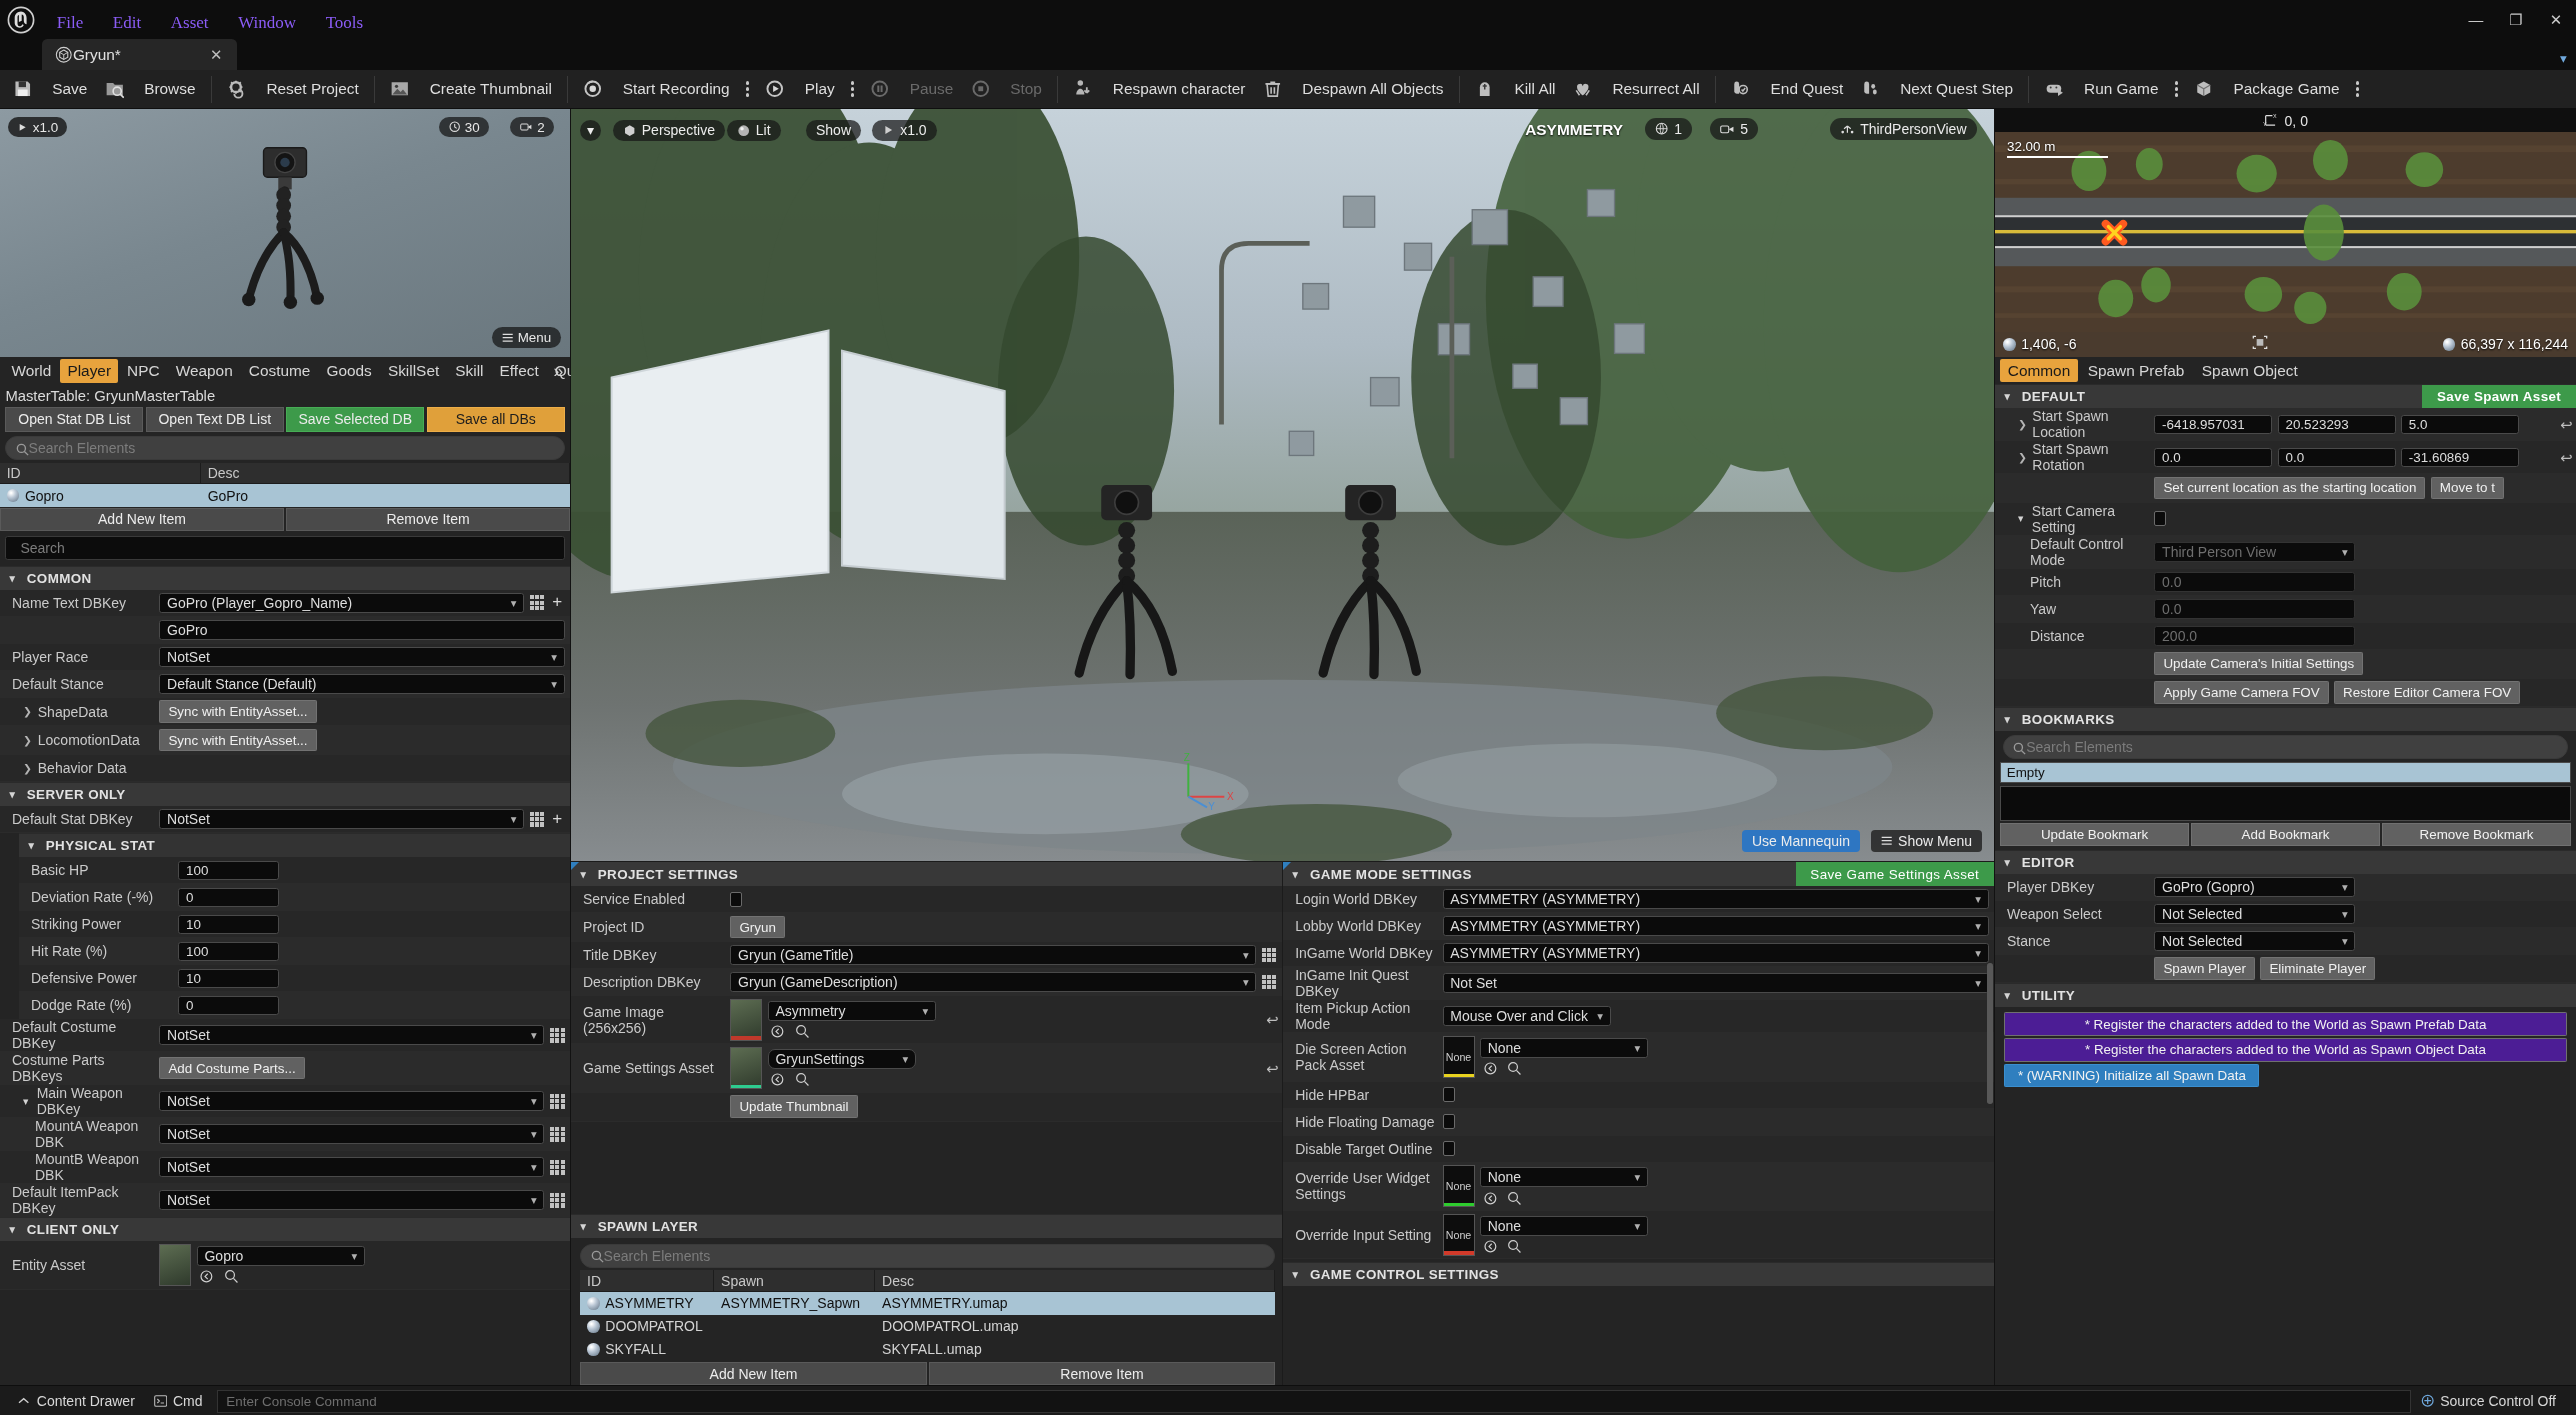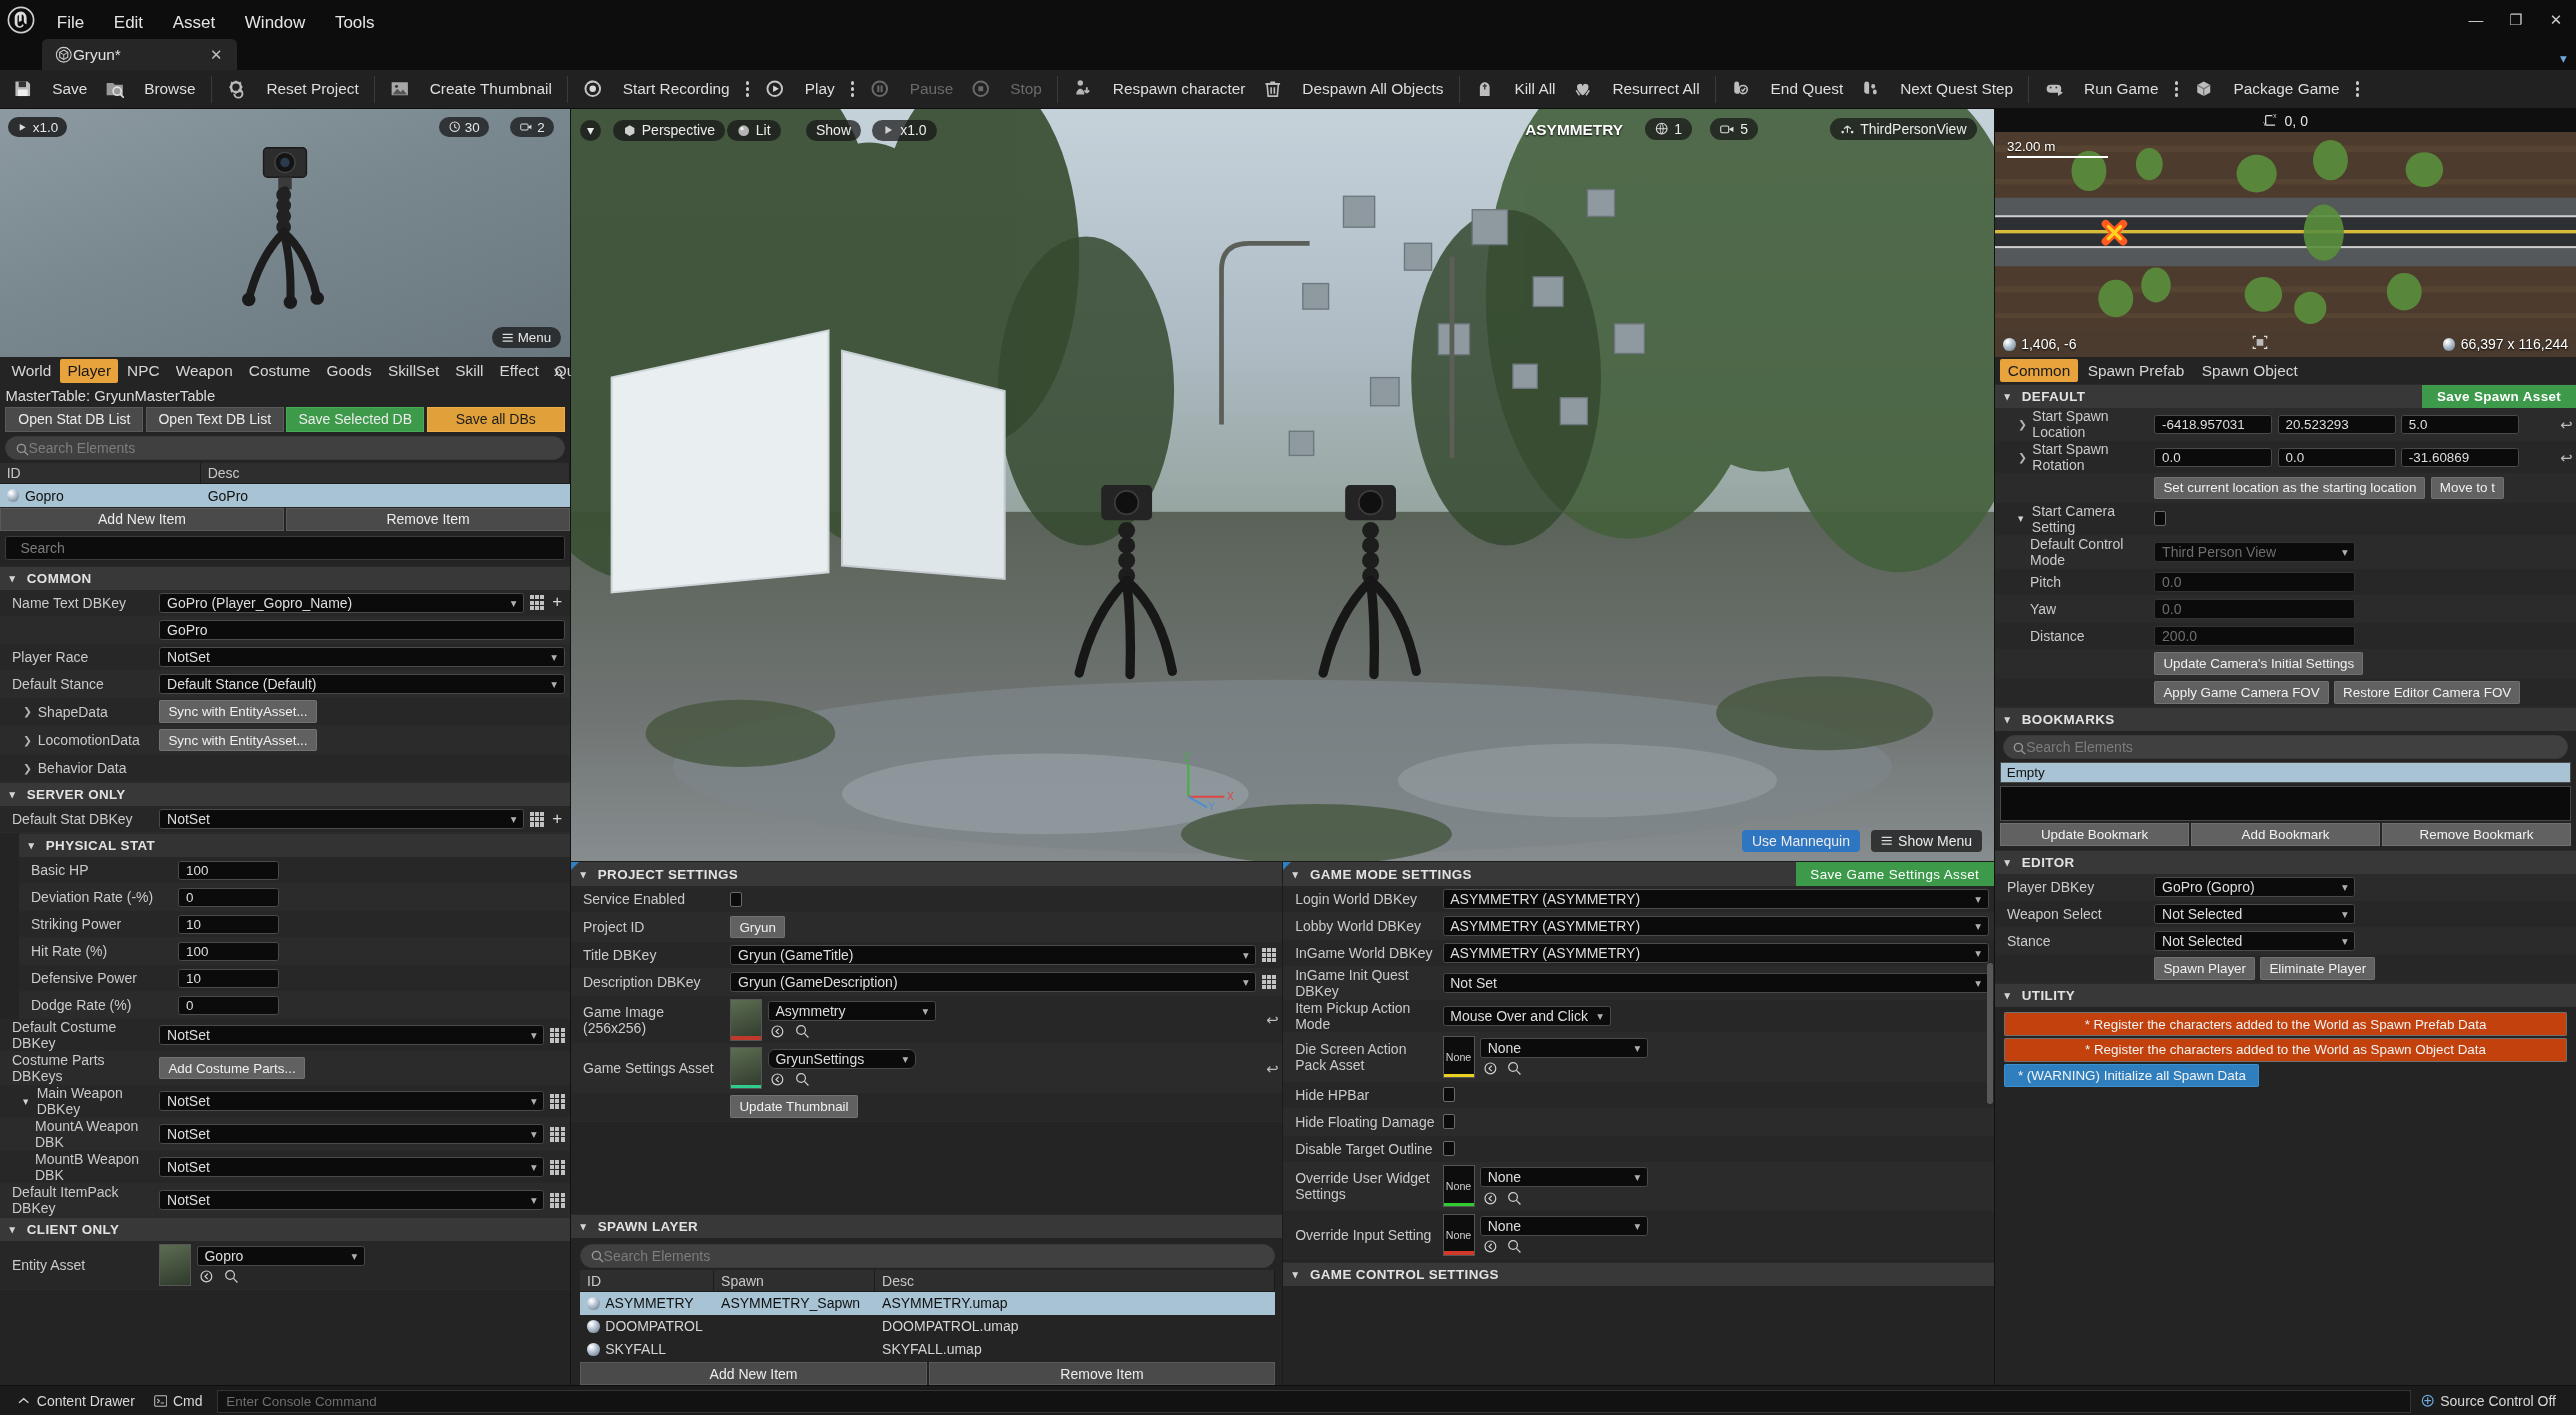--- a/index.html
+++ b/index.html
@@ -11,21 +11,21 @@
     overflow: hidden;
     font-size: 15.4px;
   }
   .app { width: 2576px; height: 1416px; display: flex; flex-direction: column; background:#1b1b1b;}
 
   
   .titlebar { height: 39px; background:#0d0d0d; display:flex; align-items:flex-start; position:relative; flex:none;}
   .ue-logo { width:42px; height:39px; display:flex; align-items:center; justify-content:center;}
   .ue-logo svg { width:28px; height:28px; }
   .menubar { display:flex; align-items:center; height:39px; gap:0px; }
-  .menubar .mi { padding:0 14.8px; height:34px; line-height:39px; font-size:17px; color:#e5e5e5; cursor:default;}
+  .menubar .mi { padding:0 14.8px; height:34px; line-height:39px; font-size:17px; color:#8b5cf6; cursor:default;font-family:Liberation Serif, serif;}
   .wincontrols { position:absolute; right:0; top:0; height:39px; display:flex; align-items:center; }
   .wincontrols div { width:40px; height:39px; display:flex; align-items:center; justify-content:center; color:#c8c8c8; font-size:14.8px;}
 
   
   .tabstrip { height:31px; background:#0d0d0d; display:flex; align-items:flex-end; padding-left:42px; flex:none; position:relative;}
   .tab { height:31px; background:#262626; border-radius:5.4px 5.4px 0 0; display:flex; align-items:center; gap:0;
          padding:0 10.7px 0 13.4px; min-width:195px; }
   .tab .cubeic { width:17.5px; height:17.5px; }
   .tab .tlabel { font-size:15.4px; color:#e0e0e0; flex:1; }
   .tab .tclose { font-size:14.8px; color:#bdbdbd; padding:0 4px; }
@@ -159,21 +159,21 @@
   .rscroll { flex:1; overflow:hidden; position:relative;}
 
   
   .statusbar { height:31px; background:#1b1b1b; display:flex; align-items:center; flex:none;
                border-top:0.7px solid #0e0e0e; padding:0 8px; gap:0;}
   .sbbtn { display:flex; align-items:center; gap:6px; padding:0 9.4px; height:24px; font-size:14px; color:#d8d8d8;}
   .cmdbox { flex:1; height:23px; background:#121212; border:0.7px solid #333; margin-left:5.4px; display:flex;
             align-items:center; padding:0 8px; font-size:13.4px; color:#6e6e6e;}
   .sbright { margin-left:auto; display:flex; align-items:center; gap:6.7px; padding-right:2.7px;}
   .scrollv { position:absolute; right:1.3px; width:5.4px; background:#585858; border-radius:2.7px;}
-  .utilbtn { background:#c2410c; border:0.7px solid #707070; font-size:13.4px; color:#f2f2f2; padding:3.4px 0;
+  .utilbtn { background:#4c1d95; border:0.7px solid #707070; font-size:13.4px; color:#f2f2f2; padding:3.4px 0;
              text-align:center; margin:2px 0; border-radius:1.3px;}
   .utilbtn.blue { background:#2f7fbf; border-color:#3a8fd0;}
   .bmlist { background:#0b0b0b; border:0.7px solid #4a4a4a; margin:2.7px 5.4px; }
   .bmsel { background:#a8c4d4; color:#111; font-size:13.4px; padding:2px 5.4px;}
   .bmempty { height:35px; }
   .bmbtns { display:flex; gap:2.7px; padding:0 5.4px 4px 5.4px;}
   .bmbtns div { flex:1; background:#616161; border:0.7px solid #707070; text-align:center; font-size:13.4px;
                 color:#f2f2f2; padding:2.7px 0;}
 </style>
 </head>

